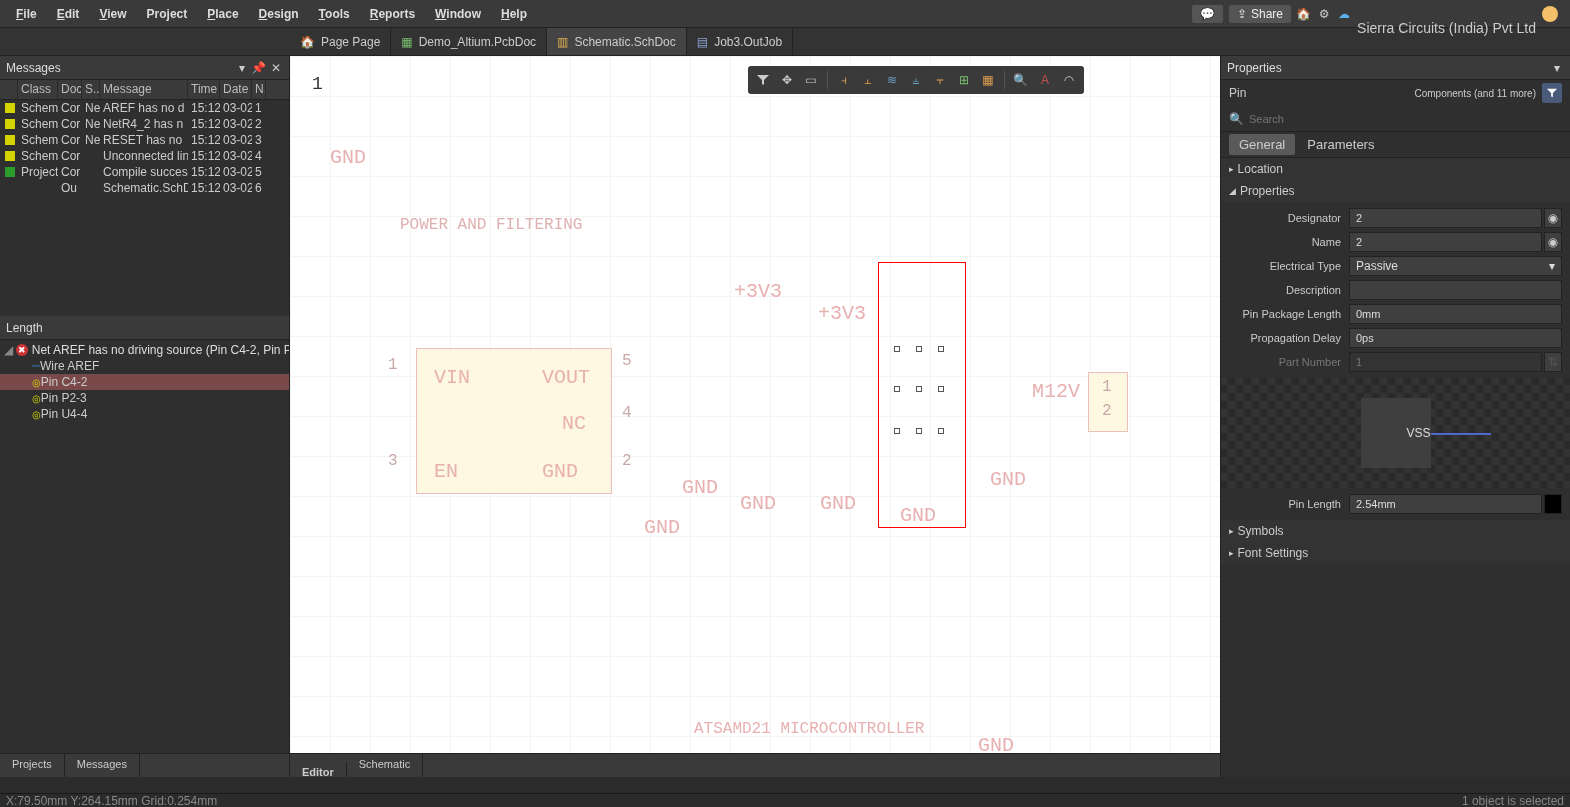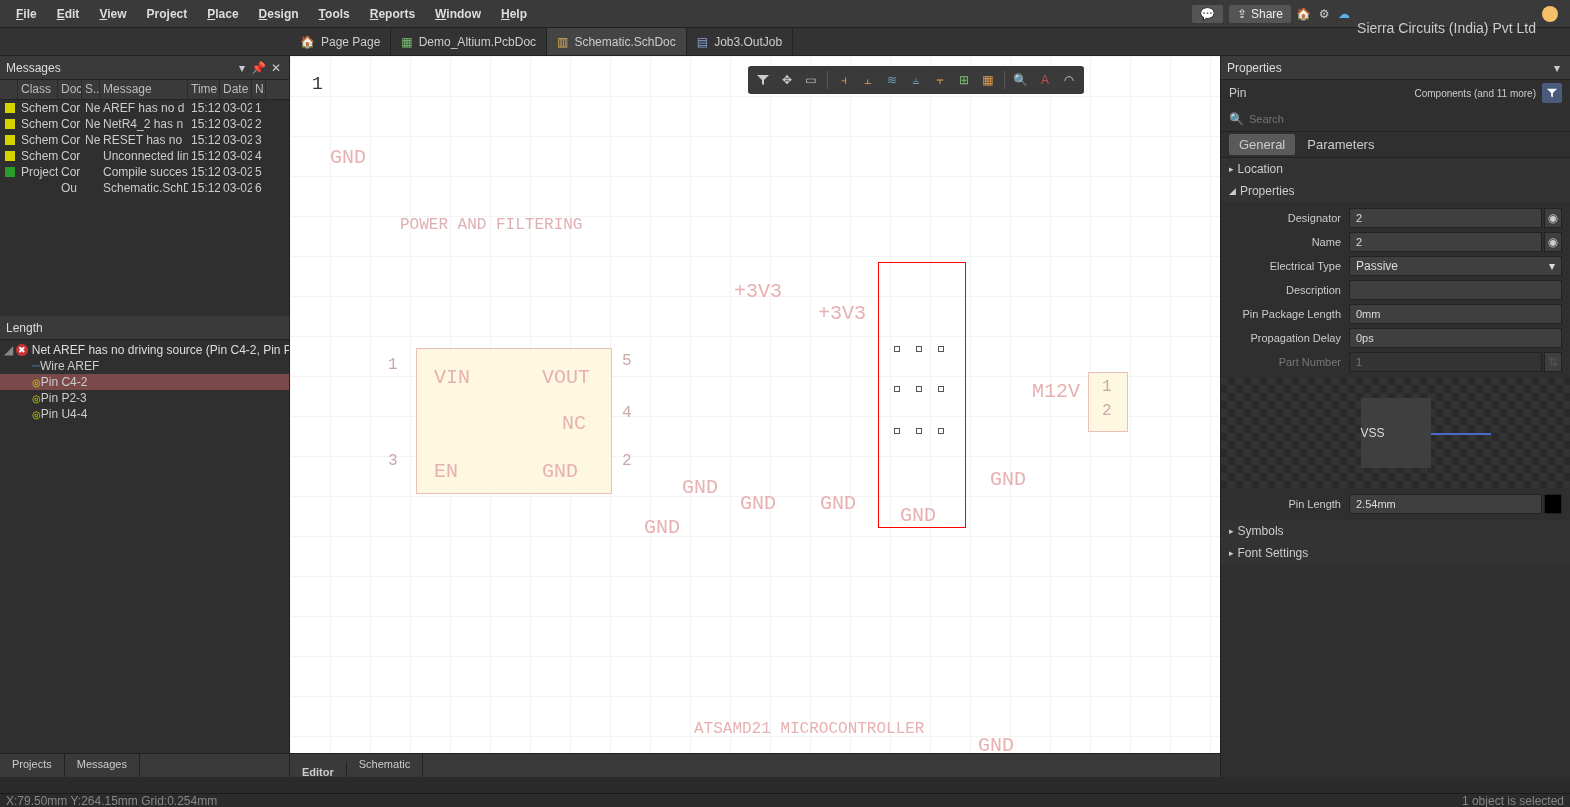--- a/index.html
+++ b/index.html
@@ -89,21 +89,21 @@
 .prop-tab.active { background: #5a5a5a; }
 .section-hdr { height: 22px; display: flex; align-items: center; padding: 0 8px; font-size: 11px; background: #333; cursor: pointer; }
 .section-hdr .caret { margin-right: 4px; font-size: 9px; }
 .prop-form { padding: 4px 0; }
 .prop-row { display: flex; align-items: center; height: 24px; padding: 0 8px; }
 .prop-row label { width: 120px; text-align: right; padding-right: 8px; font-size: 11px; color: #ccc; }
 .prop-row .val { flex: 1; height: 20px; background: #3f3f3f; border: 1px solid #222; padding: 2px 6px; font-size: 11px; color: #ddd; display: flex; align-items: center; }
 .prop-row .mini-btn { width: 18px; height: 20px; background: #3f3f3f; border: 1px solid #222; margin-left: 2px; display: flex; align-items: center; justify-content: center; }
 .prop-row .val.disabled { color: #777; background: #333; }
 .pin-preview { height: 110px; display: flex; align-items: center; justify-content: center; background: repeating-conic-gradient(#333 0% 25%, #2a2a2a 0% 50%) 50% / 16px 16px; }
-.pin-preview .pin-box { width: 70px; height: 70px; background: #3f3f3f; display: flex; align-items: center; justify-content: flex-start; color: #ddd; font-size: 13px; position: relative; }
+.pin-preview .pin-box { width: 70px; height: 70px; background: #3f3f3f; display: flex; align-items: center; justify-content: flex-end; color: #ddd; font-size: 13px; position: relative; }
 .pin-preview .pin-line { position: absolute; right: -60px; top: 50%; width: 60px; height: 2px; background: #4a6ad0; }
 
 
 .left-bottom { height: 24px; background: #3a3a3a; display: flex; border-top: 1px solid #222; }
 .left-bottom .tab { padding: 4px 12px; font-size: 11px; border-right: 1px solid #222; cursor: pointer; }
 .editor-bottom { height: 24px; background: #3a3a3a; display: flex; border-top: 1px solid #222; }
 .editor-bottom .tab { padding: 4px 12px; font-size: 11px; border-right: 1px solid #222; cursor: pointer; }
 .editor-bottom .tab.active { font-weight: bold; margin-top: 8px; }
 
 .statusbar { position: absolute; bottom: 0; left: 0; right: 0; height: 14px; background: #2b2b2b; font-size: 10px; color: #888; padding: 0 6px; display: flex; align-items: center; justify-content: space-between; border-top: 1px solid #1a1a1a; }

